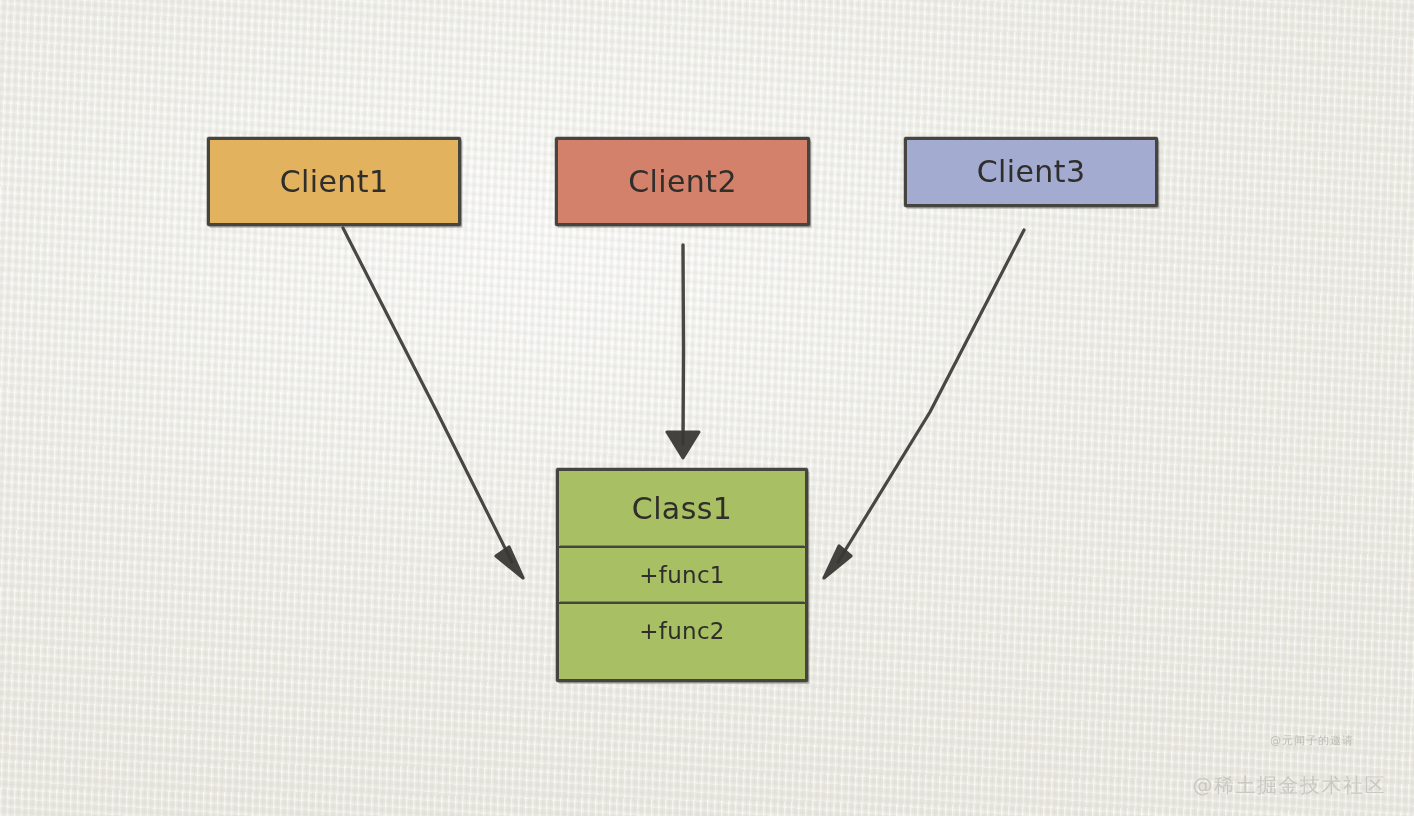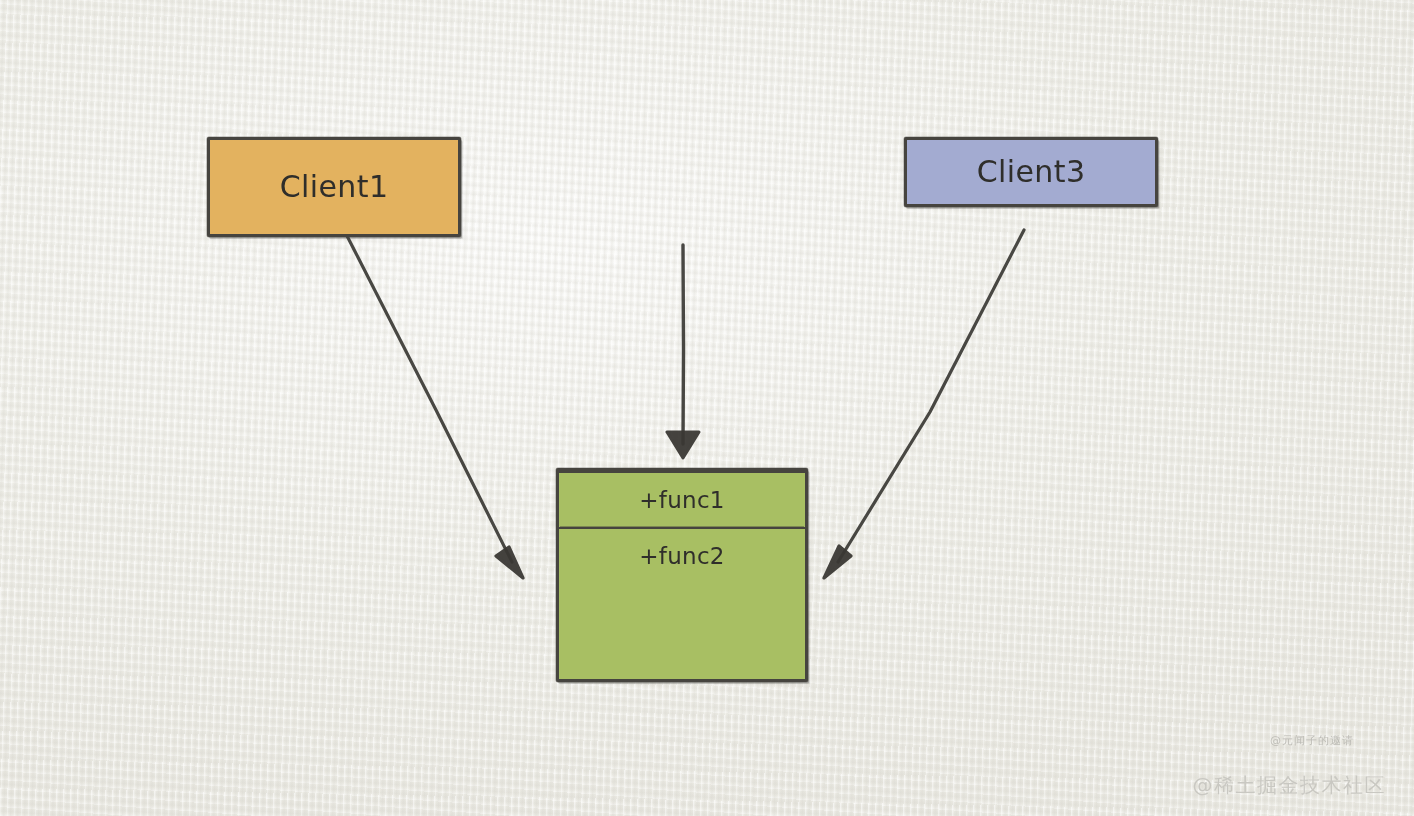--- a/index.html
+++ b/index.html
@@ -149,30 +149,34 @@
       <path d="M683 245 L 683.5 350 L 683 444" fill="none" stroke="#3a3834" stroke-width="3.4" stroke-linecap="round" stroke-linejoin="round" opacity="0.92"></path>
       <path d="M683 458 L 667 432 L 699 432 Z" fill="#3a3834" stroke="#3a3834" stroke-width="3.0" stroke-linejoin="round" opacity="0.94"></path>
     </g>
 
     <g>
       <path d="M1024 230 L 930 412 L 838 562" fill="none" stroke="#3a3834" stroke-width="3.2" stroke-linecap="round" stroke-linejoin="round" opacity="0.92"></path>
       <path d="M824 578 L 851 556 L 839 546 Z" fill="#3a3834" stroke="#3a3834" stroke-width="3.2" stroke-linejoin="round" opacity="0.94"></path>
     </g>
   </svg>
 
-  <div class="node" style="left:207px; top:137px; width:254px; height:100px; background:#e3b25f;">
+  <div class="node" style="left:207px; top:137px; width:254px; height:89px; background:#e3b25f;">
     <span class="node-label">Client1</span>
   </div>
 
+  <div class="node" style="left:555px; top:137px; width:255px; height:89px; background:#d4816b;">
+    <span class="node-label">Client2</span>
+  </div>
 
   <div class="node" style="left:904px; top:137px; width:254px; height:70px; background:#a3abd1;justify-content:center;">
     <span class="node-label">Client3</span>
   </div>
 
   <div class="classbox" style="left:556px; top:468px; width:252px; height:214px; background:#a8bf63;">
+    <div class="class-title">Class1</div>
     <div class="class-member">+func1</div>
     <div class="class-member">+func2</div>
   </div>
 
   <div class="wm-small">@元闻子的邀请</div>
   <div class="wm-large">@稀土掘金技术社区</div>
 
 </div>
 
 </body></html>

